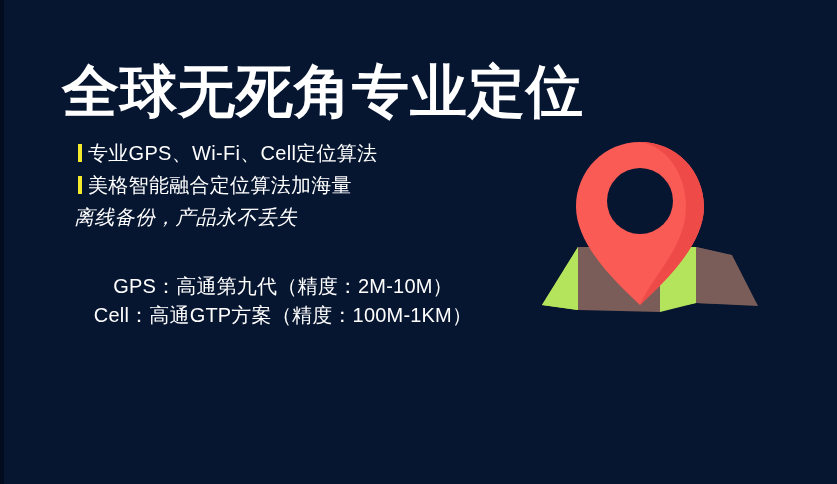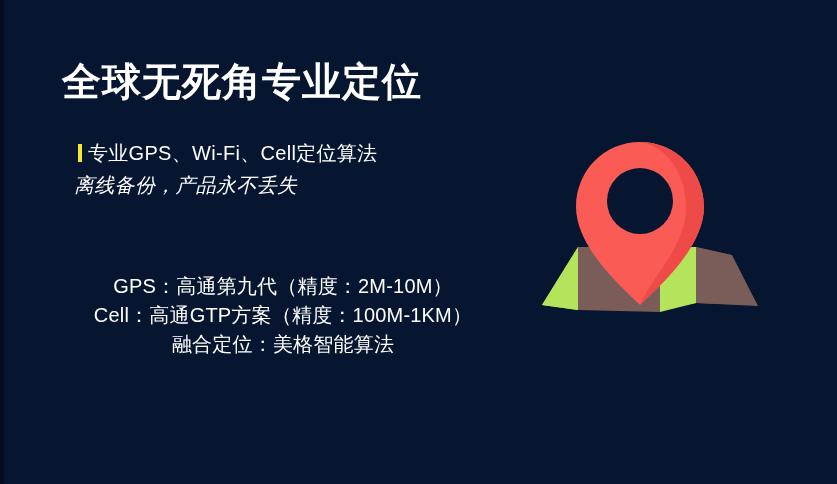--- a/index.html
+++ b/index.html
@@ -33,21 +33,21 @@
     position: absolute;
     left: 0; top: 0;
     width: 520px;
     height: 484px;
   }
 
   #page-title {
     position: absolute;
     left: 62px;
     top: 62px;
-    font-size: 39px;
+    font-size: 57px;
     font-weight: bold;
     color: #ffffff;
     letter-spacing: 1px;
     line-height: 1.05;
     white-space: nowrap;
   }
 
   
   #bullet-list {
     position: absolute;
@@ -124,32 +124,35 @@
 
     <div id="page-title">全球无死角专业定位</div>
 
     <div id="bullet-list">
 
       <div class="bullet-row">
         <span class="bullet-bar"></span>
         <span class="bullet-text">专业GPS、Wi-Fi、Cell定位算法</span>
       </div>
 
+      <div class="bullet-row">
+        <span class="bullet-bar"></span>
+        <span class="bullet-text">美格智能融合定位算法加海量</span>
+      </div>
 
       <div class="bullet-row continuation">
         <span class="bullet-bar hidden"></span>
         <span class="bullet-text">离线备份，产品永不丢失</span>
       </div>
 
     </div>
 
     <div id="spec-list">
       <div class="spec-row">GPS：高通第九代（精度：2M-10M）</div>
       <div class="spec-row">Cell：高通GTP方案（精度：100M-1KM）</div>
-      <div class="spec-row">融合定位：美格智能算法</div>
     </div>
 
   </div>
 
   <div id="map-pin-illustration">
     <svg viewBox="0 0 300 280" xmlns="http://www.w3.org/2000/svg">
 
       <g>
         <polygon points="42,205 78,147 117,147 117,200 78,210" fill="#b4e35c"></polygon>
         <polygon points="78,147 117,147 117,200 78,210" fill="#b4e35c"></polygon>

